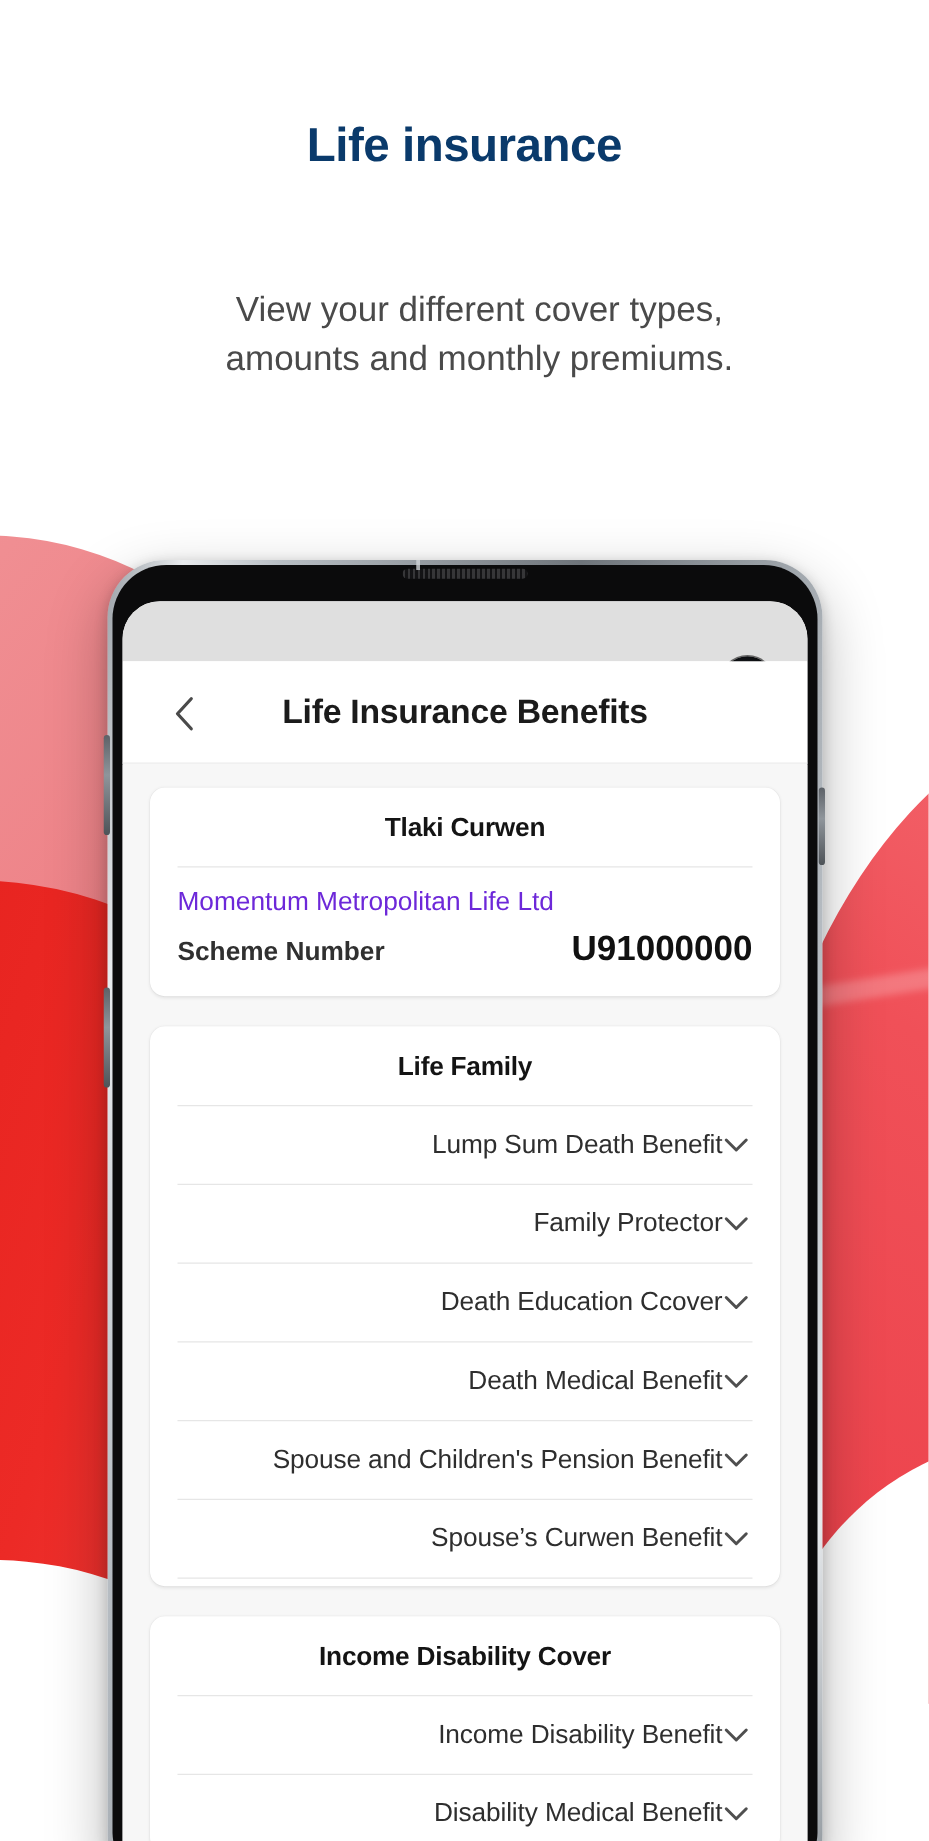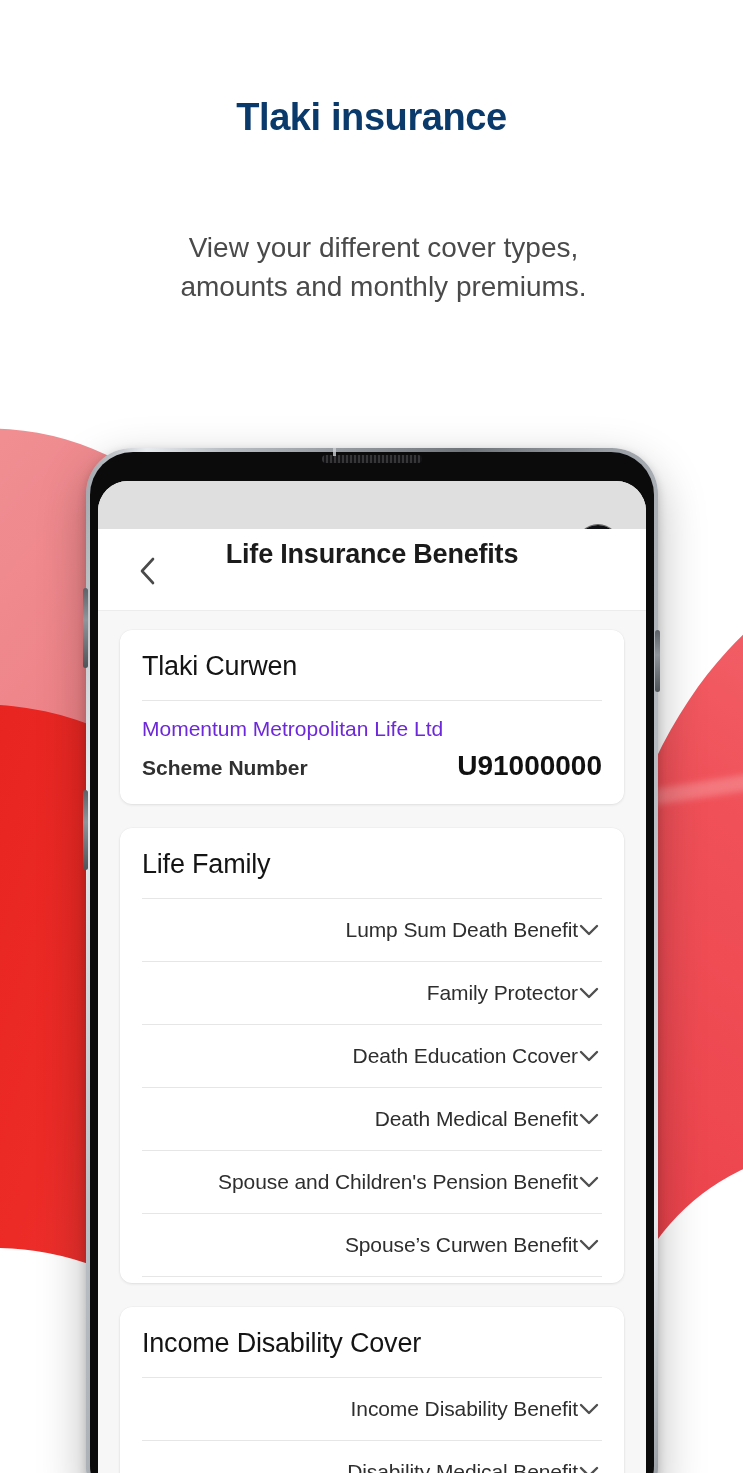--- a/index.html
+++ b/index.html
@@ -206,21 +206,21 @@
   }
   .back-btn {
     position: absolute;
     left: 34px; top: 26px;
     width: 32px; height: 32px;
     display: flex; align-items: center; justify-content: center;
   }
   .back-btn svg { display: block; }
   .app-title {
     position: absolute;
-    left: 0; top: 10px;
+    left: 0; top: 25px;
     width: 548px;
     text-align: center;
     font-size: 27px;
     font-weight: bold;
     color: #1b1b1b;
     letter-spacing: -0.2px;
   }
 
   
   .content {
@@ -232,25 +232,26 @@
   }
 
   .card {
     background: #ffffff;
     border-radius: 12px;
     box-shadow: 0 1px 3px rgba(0,0,0,0.09), 0 0 0 0.5px rgba(0,0,0,0.03);
     margin-bottom: 24px;
     padding: 0 22px;
   }
   .card-title {
-    font-size: 27px;
-    font-weight: normal;
+    font-size: 21px;
+    font-weight: bold;
     color: #141414;
     padding: 21px 0 18px 0;
     letter-spacing: -0.2px;
+    text-align: center;
   }
   .divider {
     height: 1px;
     background: #e6e6e6;
   }
   .info-line {
     font-size: 21px;
     color: #6d28d9;
     padding: 16px 0 0 0;
     font-weight: 400;
@@ -300,21 +301,21 @@
 
   <div class="ribbon-layer">
     <div class="ribbon-left-light"></div>
     <div class="ribbon-left-dark"></div>
     <div class="ribbon-left-cut"></div>
     <div class="ribbon-right"></div>
     <div class="ribbon-right-streak"></div>
     <div class="ribbon-right-cut"></div>
   </div>
 
-  <div class="promo-title">Tlaki insurance</div>
+  <div class="promo-title">Life insurance</div>
   <div class="promo-sub">
     <span>View your different cover types,</span>
     <span class="line2">amounts and monthly premiums.</span>
   </div>
 
   <div class="device">
     <div class="device-inner">
       <div class="screen">
 
         <div class="status-bar"></div>

